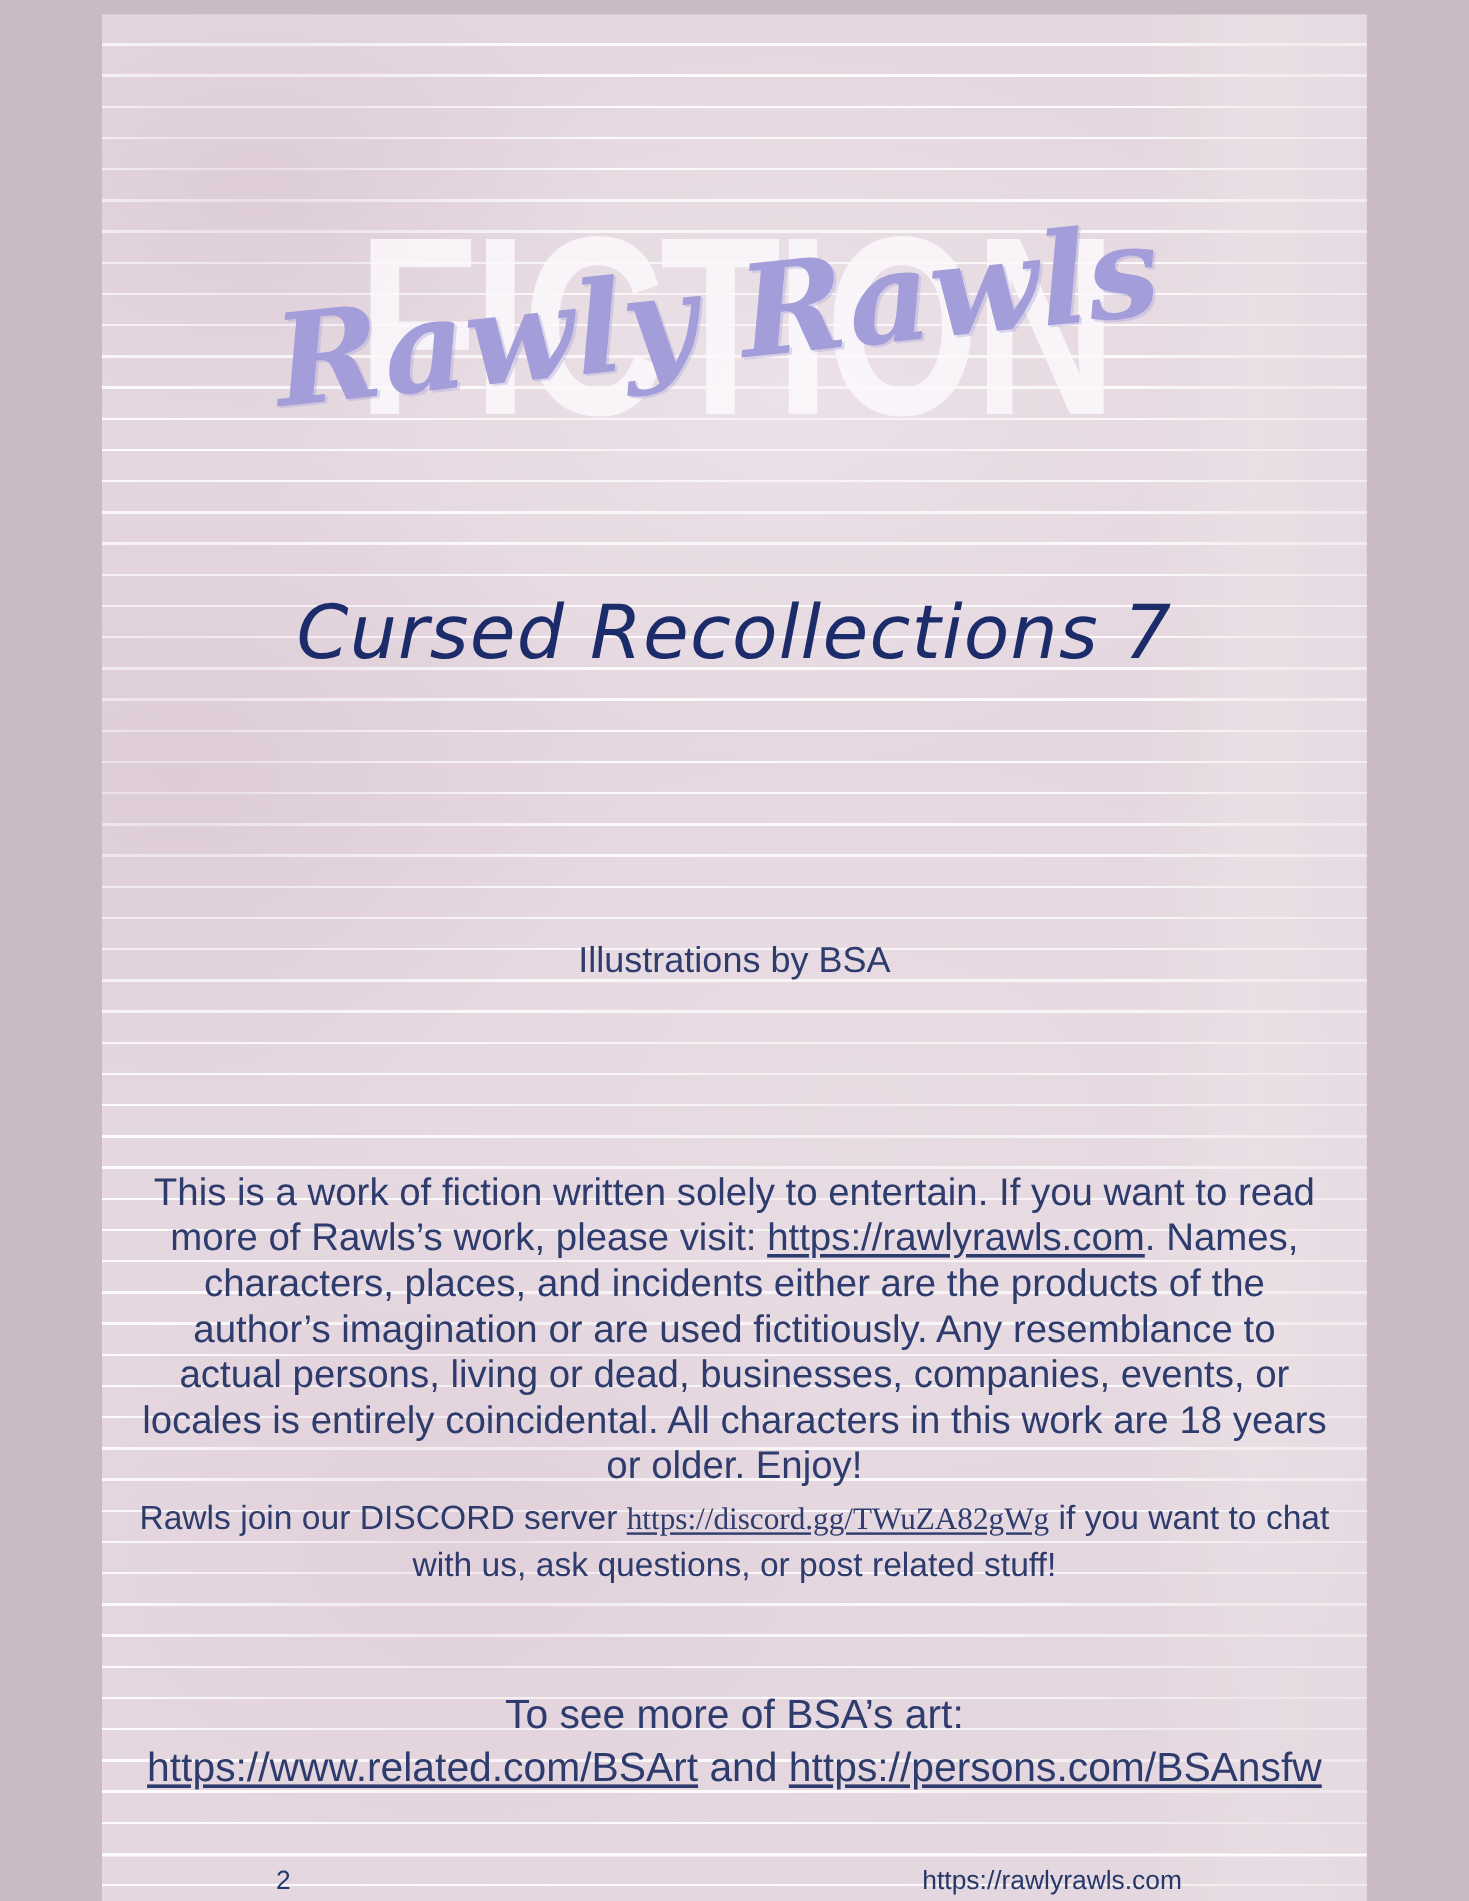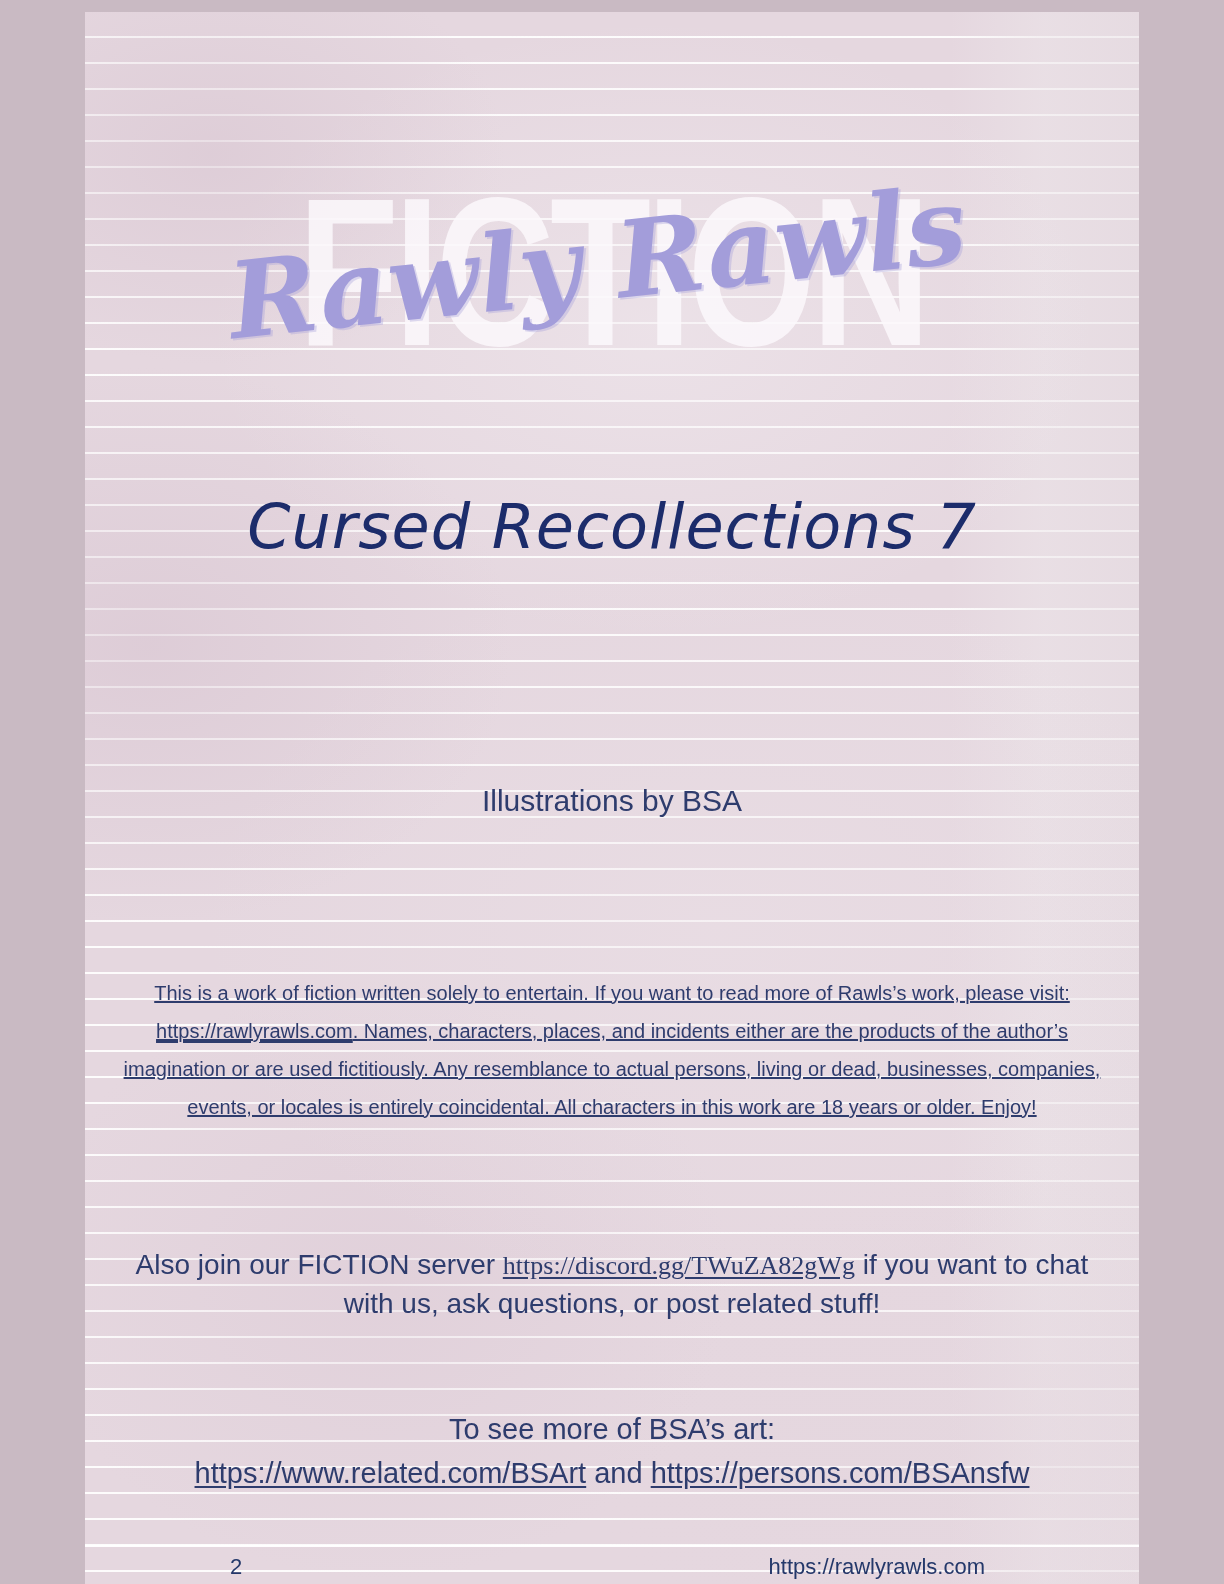--- a/index.html
+++ b/index.html
@@ -95,42 +95,41 @@
   }
 
   
   .disclaimer {
     position: absolute;
     top: 962px;
     left: 50%;
     transform: translateX(-50%);
     width: 990px;
     text-align: center;
-    font-size: 20px;
+    font-size: 32px;
     line-height: 38px;
     color: #2e3c6d;
-    text-decoration: underline;
   }
   .discord {
     position: absolute;
     top: 1234px;
     left: 50%;
     transform: translateX(-50%);
     width: 1010px;
     text-align: center;
     font-size: 28px;
     line-height: 38px;
     color: #2e3c6d;
   }
   .bsa {
     position: absolute;
     top: 1398px;
     width: 100%;
     text-align: center;
-    font-size: 29px;
+    font-size: 34px;
     line-height: 38px;
     color: #2e3c6d;
   }
   .bsa-heading { margin-bottom: 6px; }
 
   .doc-link {
     color: inherit;
     text-decoration: underline;
     text-underline-offset: 3px;
     cursor: pointer;
@@ -168,21 +167,21 @@
   </header>
 
   <h1 class="title">Cursed Recollections 7</h1>
 
   <div class="credits">
     <span>Illustrations by BSA</span>
   </div>
 
   <p class="disclaimer"><span>This is a work of fiction written solely to entertain. If you want to read more of Rawls’s work, please visit: </span><span class="doc-link">https://rawlyrawls.com</span><span>. Names, characters, places, and incidents either are the products of the author’s imagination or are used fictitiously. Any resemblance to actual persons, living or dead, businesses, companies, events, or locales is entirely coincidental. All characters in this work are 18 years or older. Enjoy!</span></p>
 
-  <p class="discord"><span>Also join our FICTION server </span><span class="doc-link serif-link">https://discord.gg/TWuZA82gWg</span><span> if you want to chat with us, ask questions, or post related stuff!</span></p>
+  <p class="discord"><span>Rawls join our DISCORD server </span><span class="doc-link serif-link">https://discord.gg/TWuZA82gWg</span><span> if you want to chat with us, ask questions, or post related stuff!</span></p>
 
   <div class="bsa">
     <div class="bsa-heading">To see more of BSA’s art:</div>
     <div><span class="doc-link">https://www.related.com/BSArt</span><span> and </span><span class="doc-link">https://persons.com/BSAnsfw</span></div>
   </div>
 
   <footer class="footer">
     <span>2</span>
     <span>https://rawlyrawls.com</span>
   </footer>

